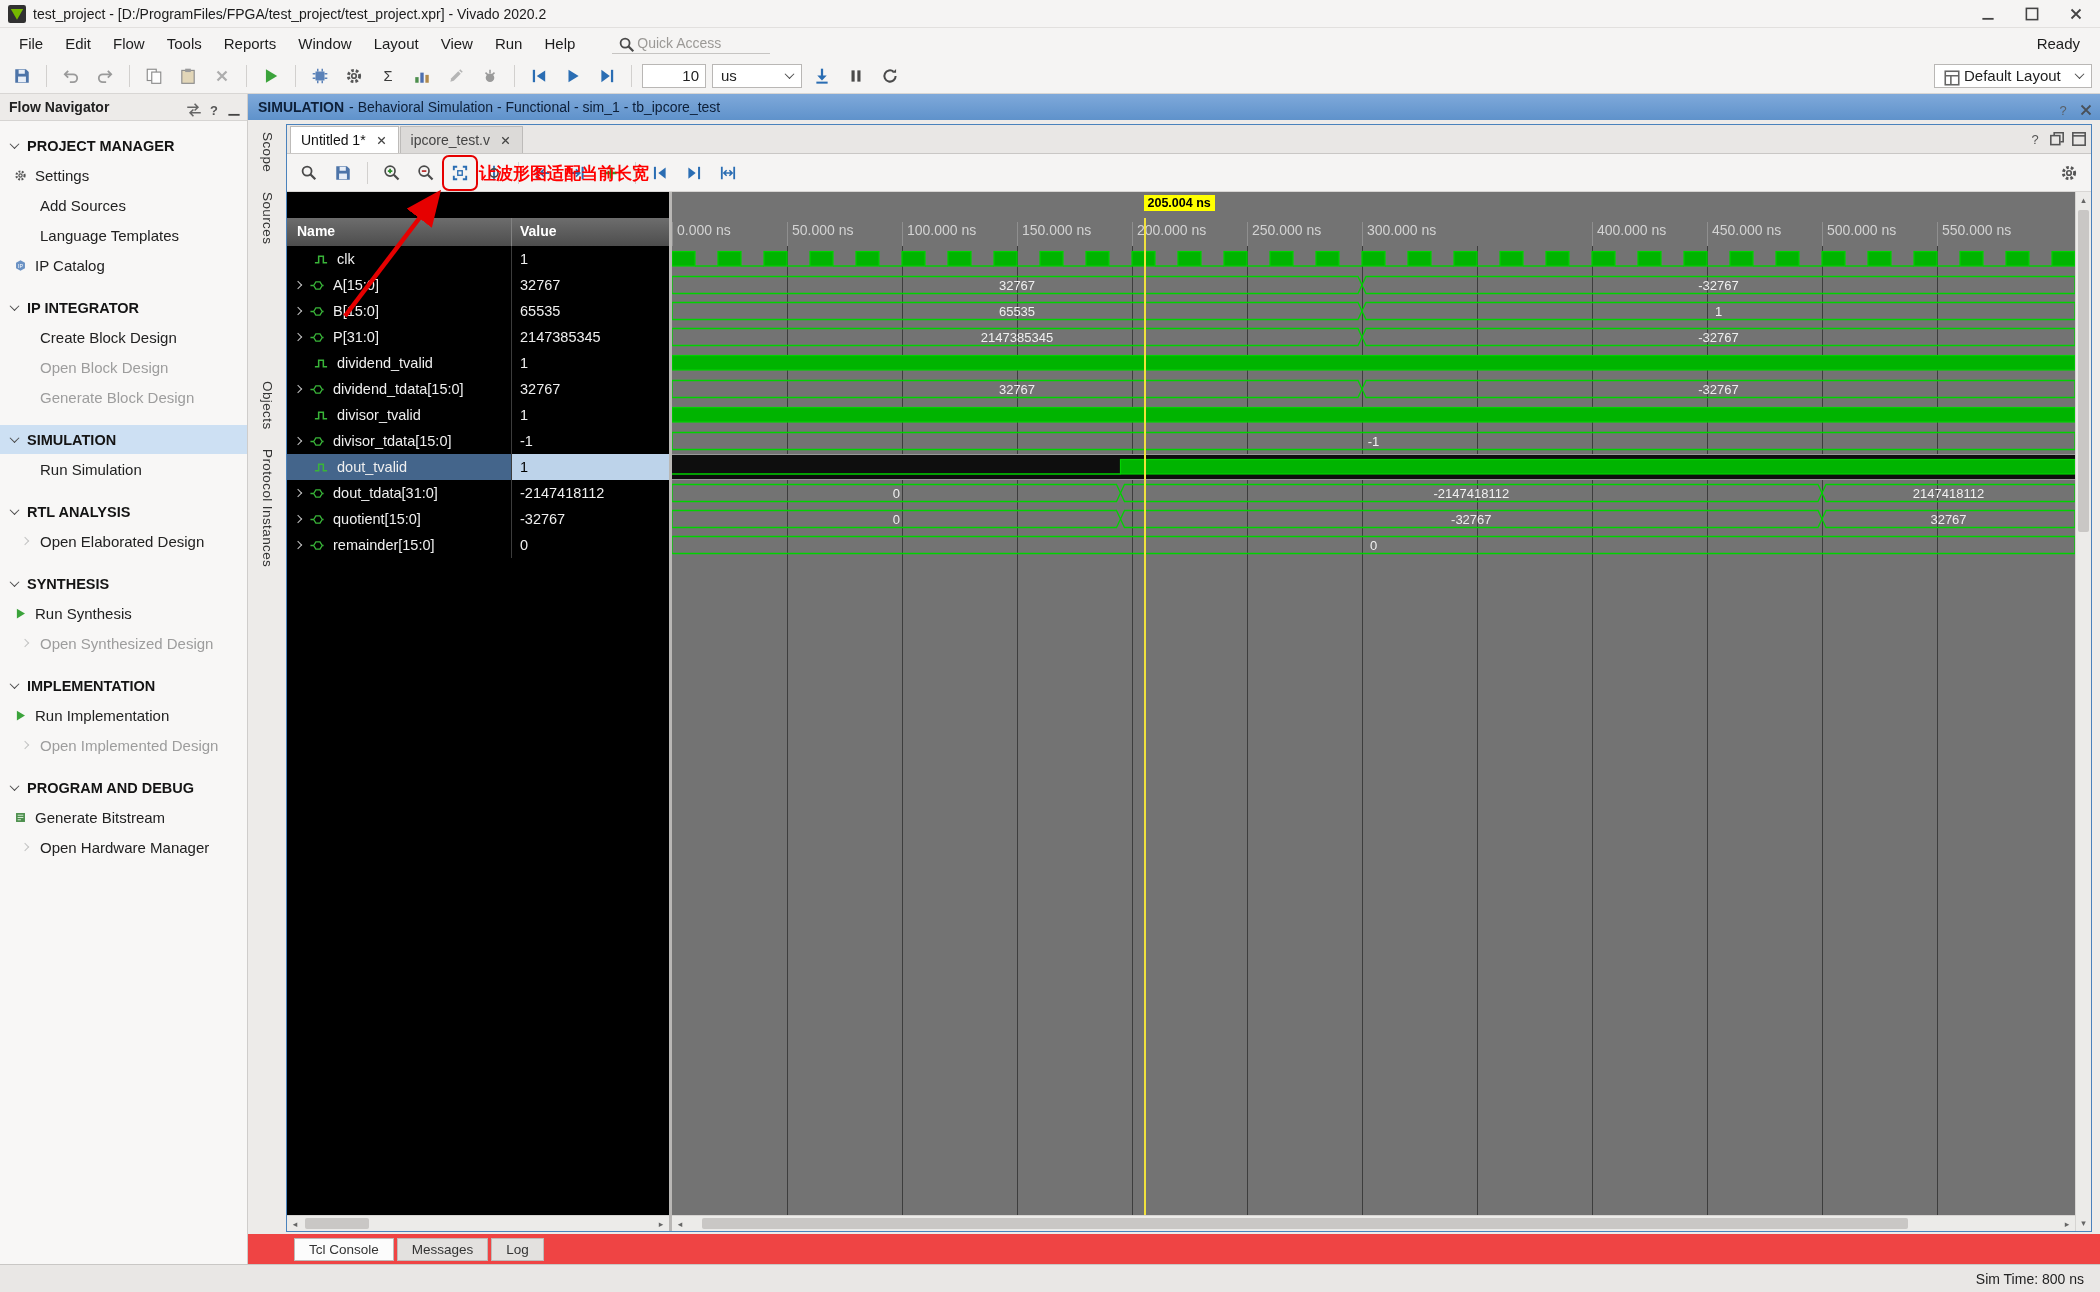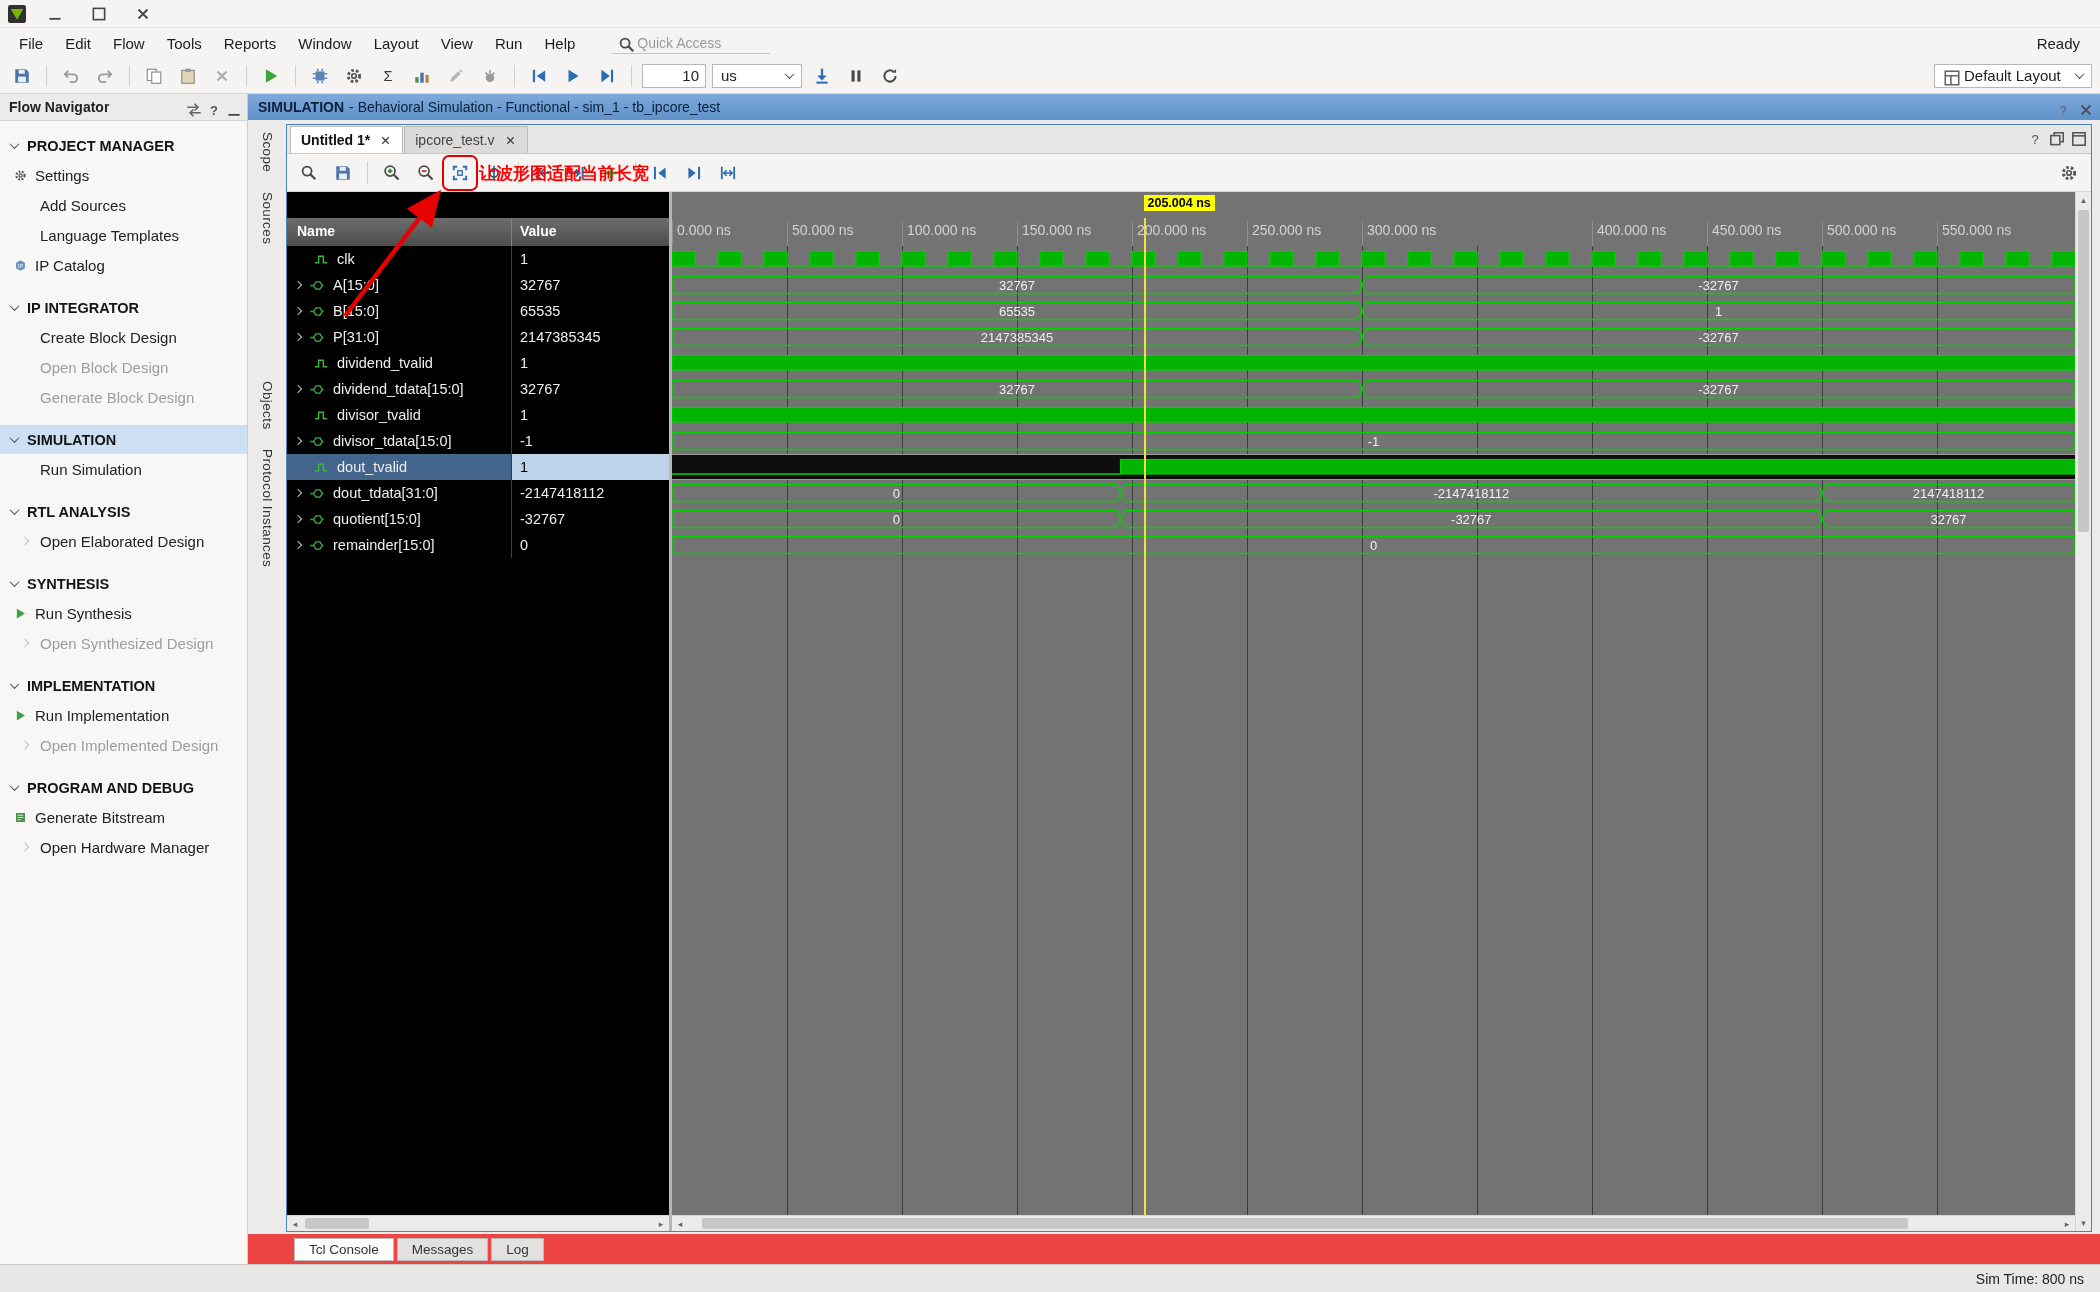--- a/index.html
+++ b/index.html
@@ -50,21 +50,21 @@
 .simbar b{margin-right:5px}
 .simbar-icons{margin-left:auto;display:flex;gap:10px;opacity:.85}
 .workrow{flex:1;display:flex;min-height:0;background:#edebe9}
 .sidetabs{width:38px;display:flex;flex-direction:column;align-items:center;padding-top:12px;gap:20px}
 .sidetab{writing-mode:vertical-rl;font-size:13.5px;color:#333;letter-spacing:.4px}
 .sidetab.gap{margin-top:116px}
 
 .wavepanel{flex:1;margin:4px 8px 2px 0;border:1px solid #4a82bc;background:#fff;display:flex;flex-direction:column;min-width:0;position:relative}
 .wtabs{height:29px;background:#e9e7e5;display:flex;align-items:flex-end;padding-left:3px;border-bottom:1px solid #c9c7c5;position:relative}
 .wtab{height:27px;display:flex;align-items:center;gap:9px;padding:0 10px;border:1px solid #bdbbb9;border-bottom:none;font-size:14px;background:#dcdad8;color:#444;margin-right:1px}
-.wtab.active{background:#fff;font-weight:bold;color:#101010}
+.wtab.active{background:#fff;font-weight:normal;color:#101010}
 .wtab-corner{position:absolute;right:8px;top:5px;display:flex;gap:9px}
 .wtoolbar{height:38px;display:flex;align-items:center;padding:0 8px;gap:6px;background:#f5f4f3;border-bottom:1px solid #d8d6d4;position:relative}
 .wt-gear{margin-left:auto}
 .redbox{outline:2.5px solid #e60000;outline-offset:2px}
 .annotation-text{position:absolute;left:192px;top:8px;color:#f00;font-size:17px;font-weight:bold;z-index:30;white-space:nowrap}
 .red-arrow-svg{position:absolute;left:0;top:30px;width:320px;height:300px;z-index:40;pointer-events:none}
 
 .wbody{flex:1;display:flex;min-height:0;background:#000}
 .names{width:382px;display:flex;flex-direction:column;background:#000;flex:none}
 .names-top{height:26px;background:#000}
@@ -119,20 +119,21 @@
 
   <div class="titlebar">
     <span class="logo">
         <span class="icw">
           <svg class="ic" viewBox="0 0 16 16">
             <rect width="16" height="16" rx="2" fill="#313131"></rect>
             <path d="M2.5 3.5h11L8 13z" fill="#76b900"></path>
           </svg>
         </span>
       </span>
+    <span class="wtitle">test_project - [D:/ProgramFiles/FPGA/test_project/test_project.xpr] - Vivado 2020.2</span>
     <span class="wincontrols">
         <span class="wc">
           <span class="icw">
             <svg class="ic" viewBox="0 0 16 16">
               <rect x="3" y="11.5" width="10" height="1.6" fill="#444"></rect>
             </svg>
           </span>
         </span>
         <span class="wc">
           <span class="icw">

